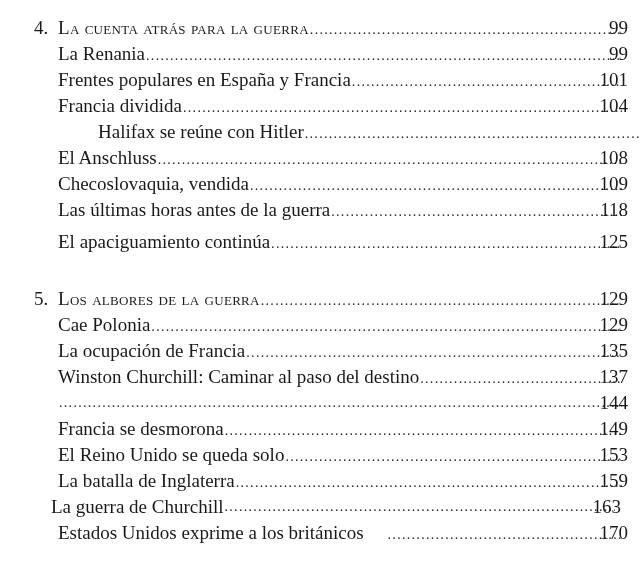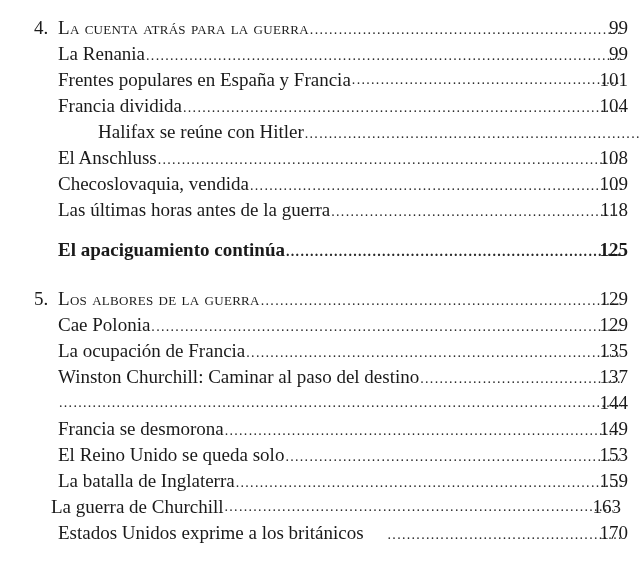--- a/index.html
+++ b/index.html
@@ -71,21 +71,21 @@
     <span class="num">4.</span>
     <span class="title smallcaps">La cuenta atrás para la guerra</span>
     <span class="dots"></span>
     <span class="page">99</span>
   </div>
   <div class="row" style="left:58px; width:570px; top:41px;">
     <span class="title">La Renania</span>
     <span class="dots"></span>
     <span class="page">99</span>
   </div>
-  <div class="row" style="left:58px; width:570px; top:67px;align-items:flex-end;">
+  <div class="row" style="left:58px; width:570px; top:67px;">
     <span class="title">Frentes populares en España y Francia</span>
     <span class="dots"></span>
     <span class="page">101</span>
   </div>
   <div class="row" style="left:58px; width:570px; top:93px;justify-content:space-between;">
     <span class="title">Francia dividida</span>
     <span class="dots"></span>
     <span class="page">104</span>
   </div>
   <div class="row" style="left:58px; width:570px; top:119px;margin-left:40px;">
@@ -101,21 +101,21 @@
   <div class="row" style="left:58px; width:570px; top:171px;justify-content:flex-end;">
     <span class="title">Checoslovaquia, vendida</span>
     <span class="dots"></span>
     <span class="page">109</span>
   </div>
   <div class="row" style="left:58px; width:570px; top:197px;">
     <span class="title">Las últimas horas antes de la guerra</span>
     <span class="dots"></span>
     <span class="page">118</span>
   </div>
-  <div class="row" style="left:58px; width:570px; top:237px;font-weight:bold;">
+  <div class="row" style="left:58px; width:570px; top:229px;">
     <span class="title">El apaciguamiento continúa</span>
     <span class="dots"></span>
     <span class="page">125</span>
   </div>
 
   <div class="row" style="left:58px; width:570px; top:286px;">
     <span class="num">5.</span>
     <span class="title smallcaps">Los albores de la guerra</span>
     <span class="dots"></span>
     <span class="page">129</span>

